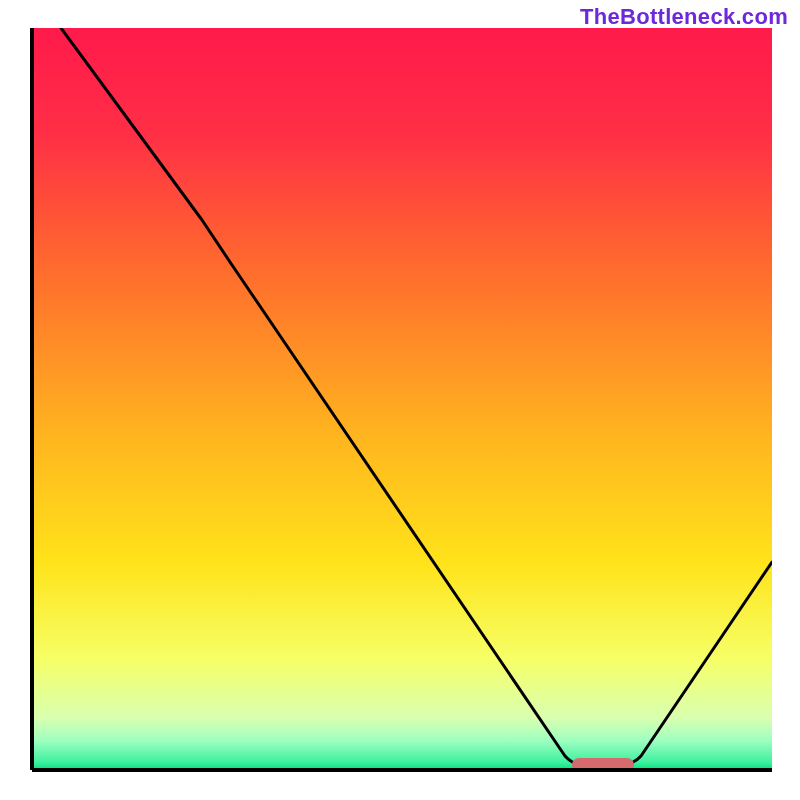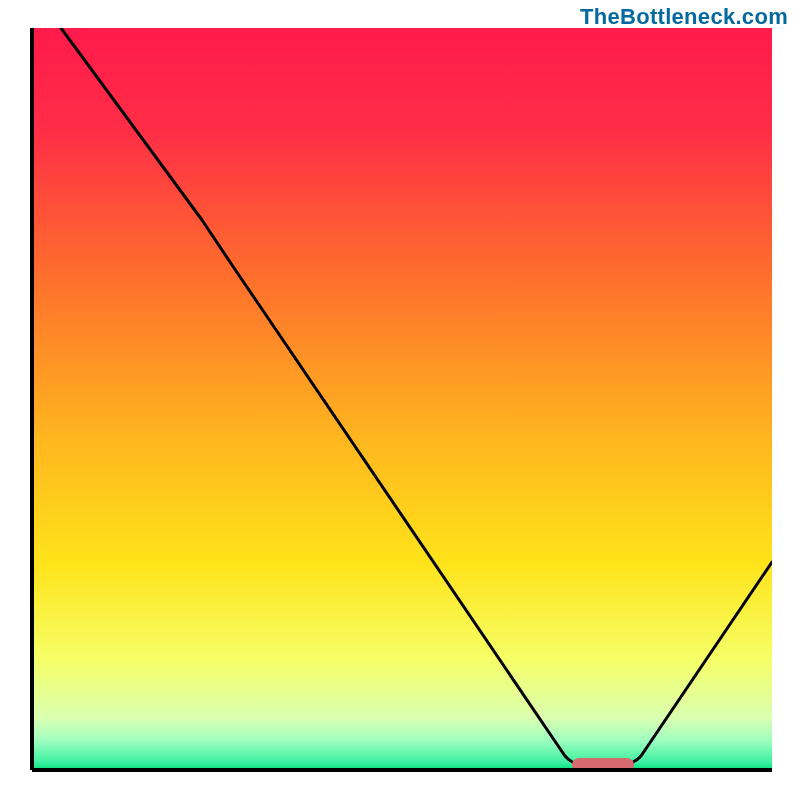--- a/index.html
+++ b/index.html
@@ -15,21 +15,21 @@
     position: relative;
     width: 800px;
     height: 800px;
   }
   .watermark {
     position: absolute;
     top: 4px;
     right: 12px;
     font-size: 22px;
     font-weight: 600;
-    color: #0369a1;
+    color: #6d28d9;
     letter-spacing: 0.3px;
     z-index: 20;
     margin-left: 16px;
   }
   svg {
     display: block;
   }
 </style>
 </head>
 <body>

